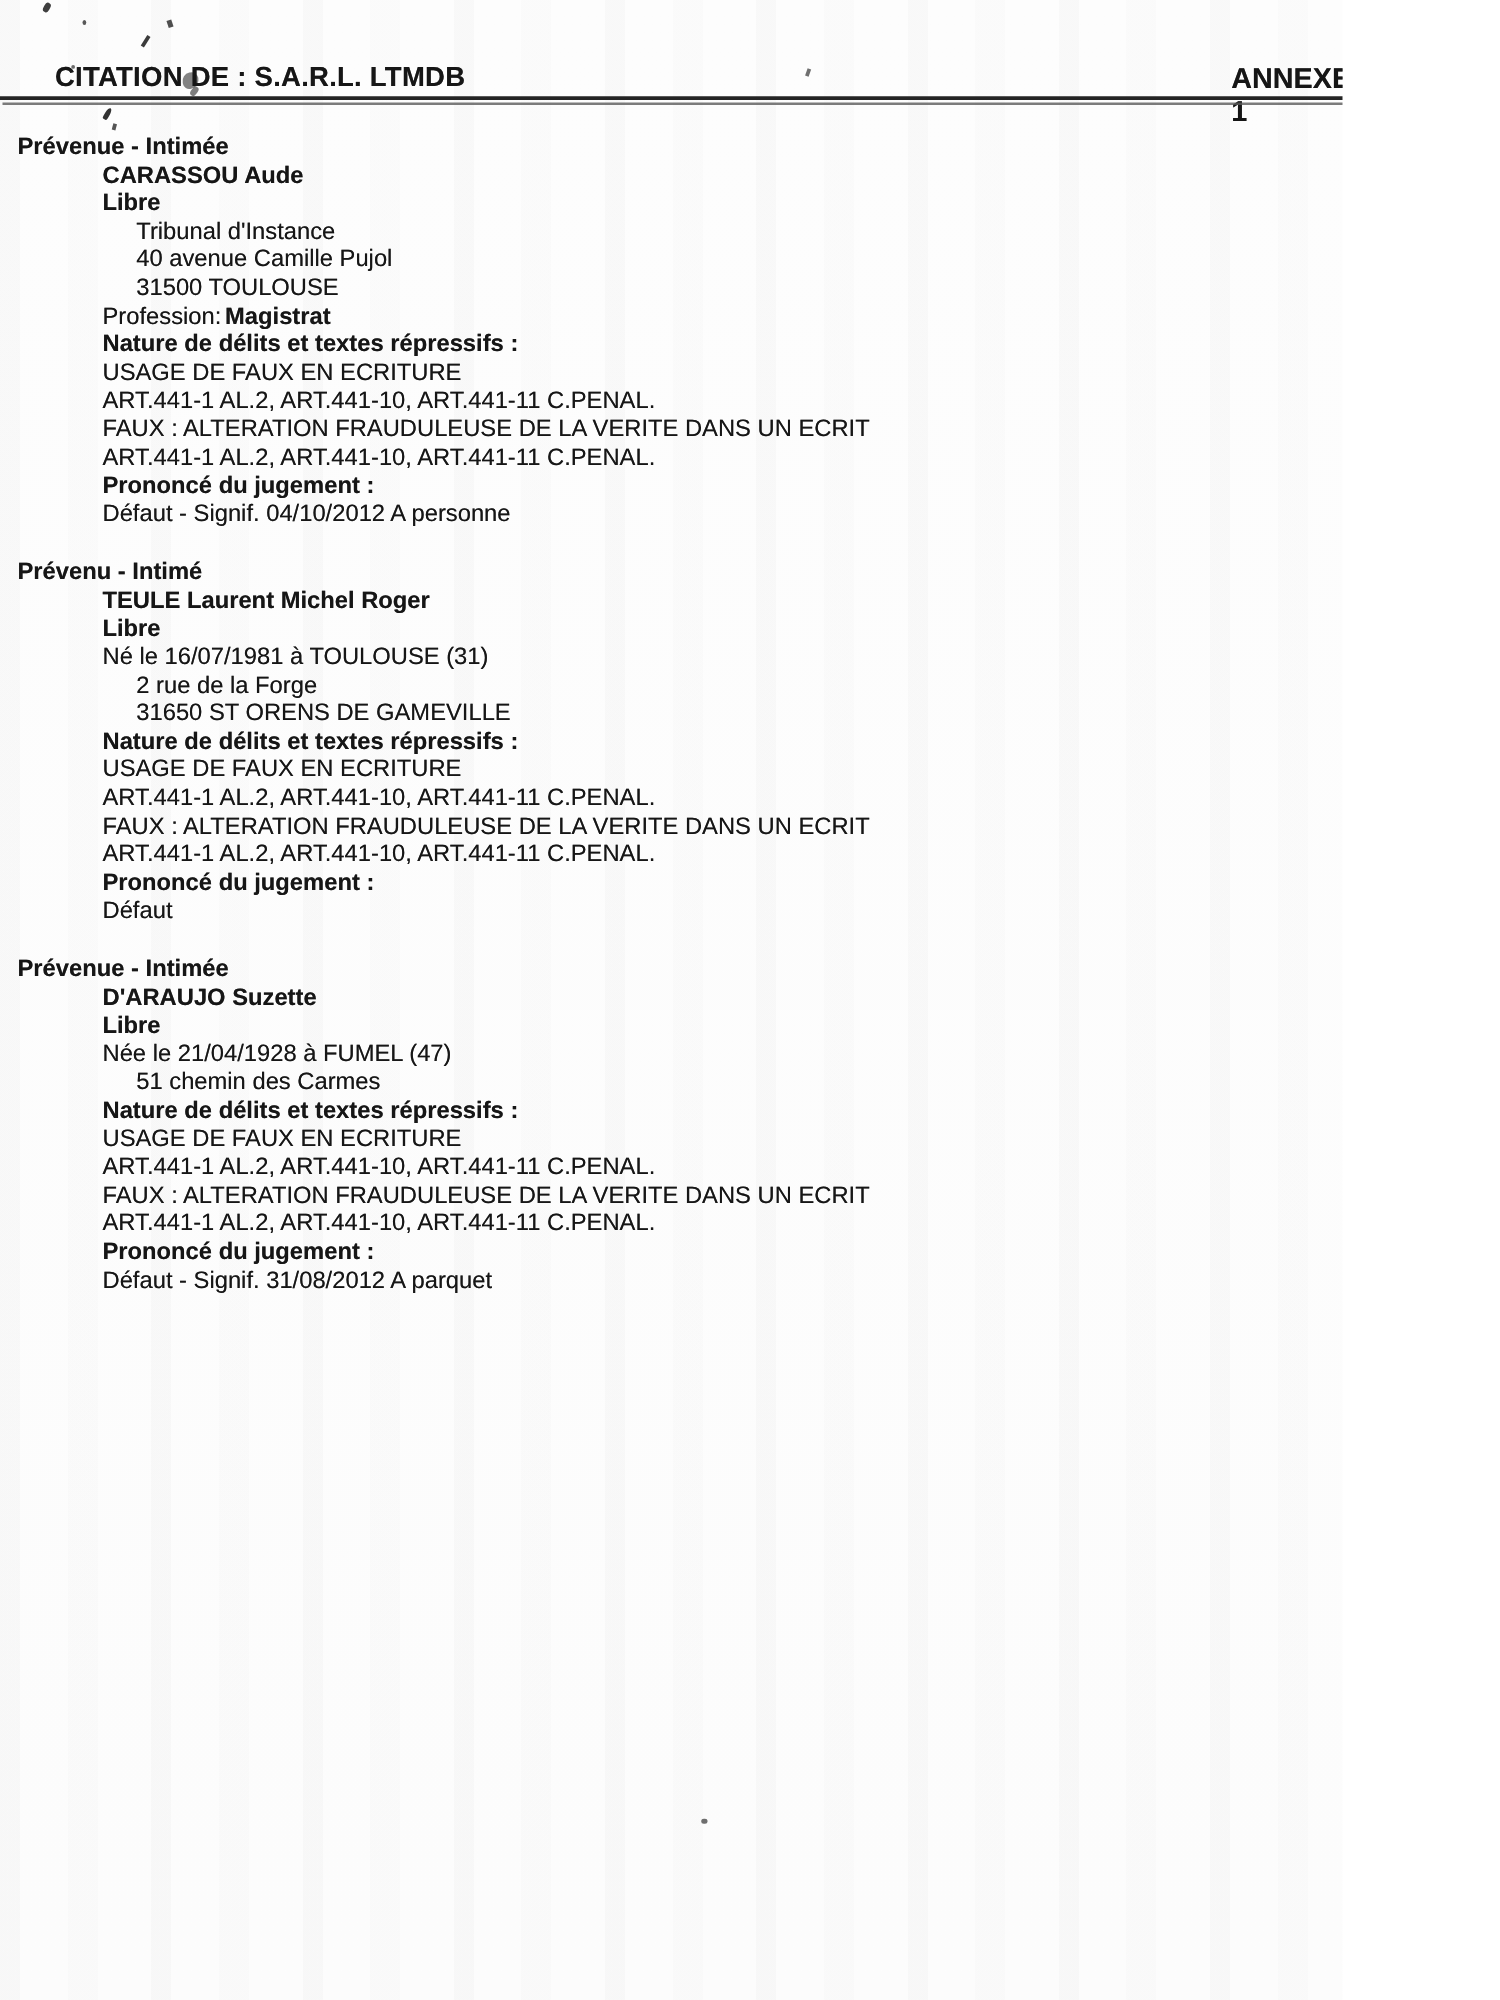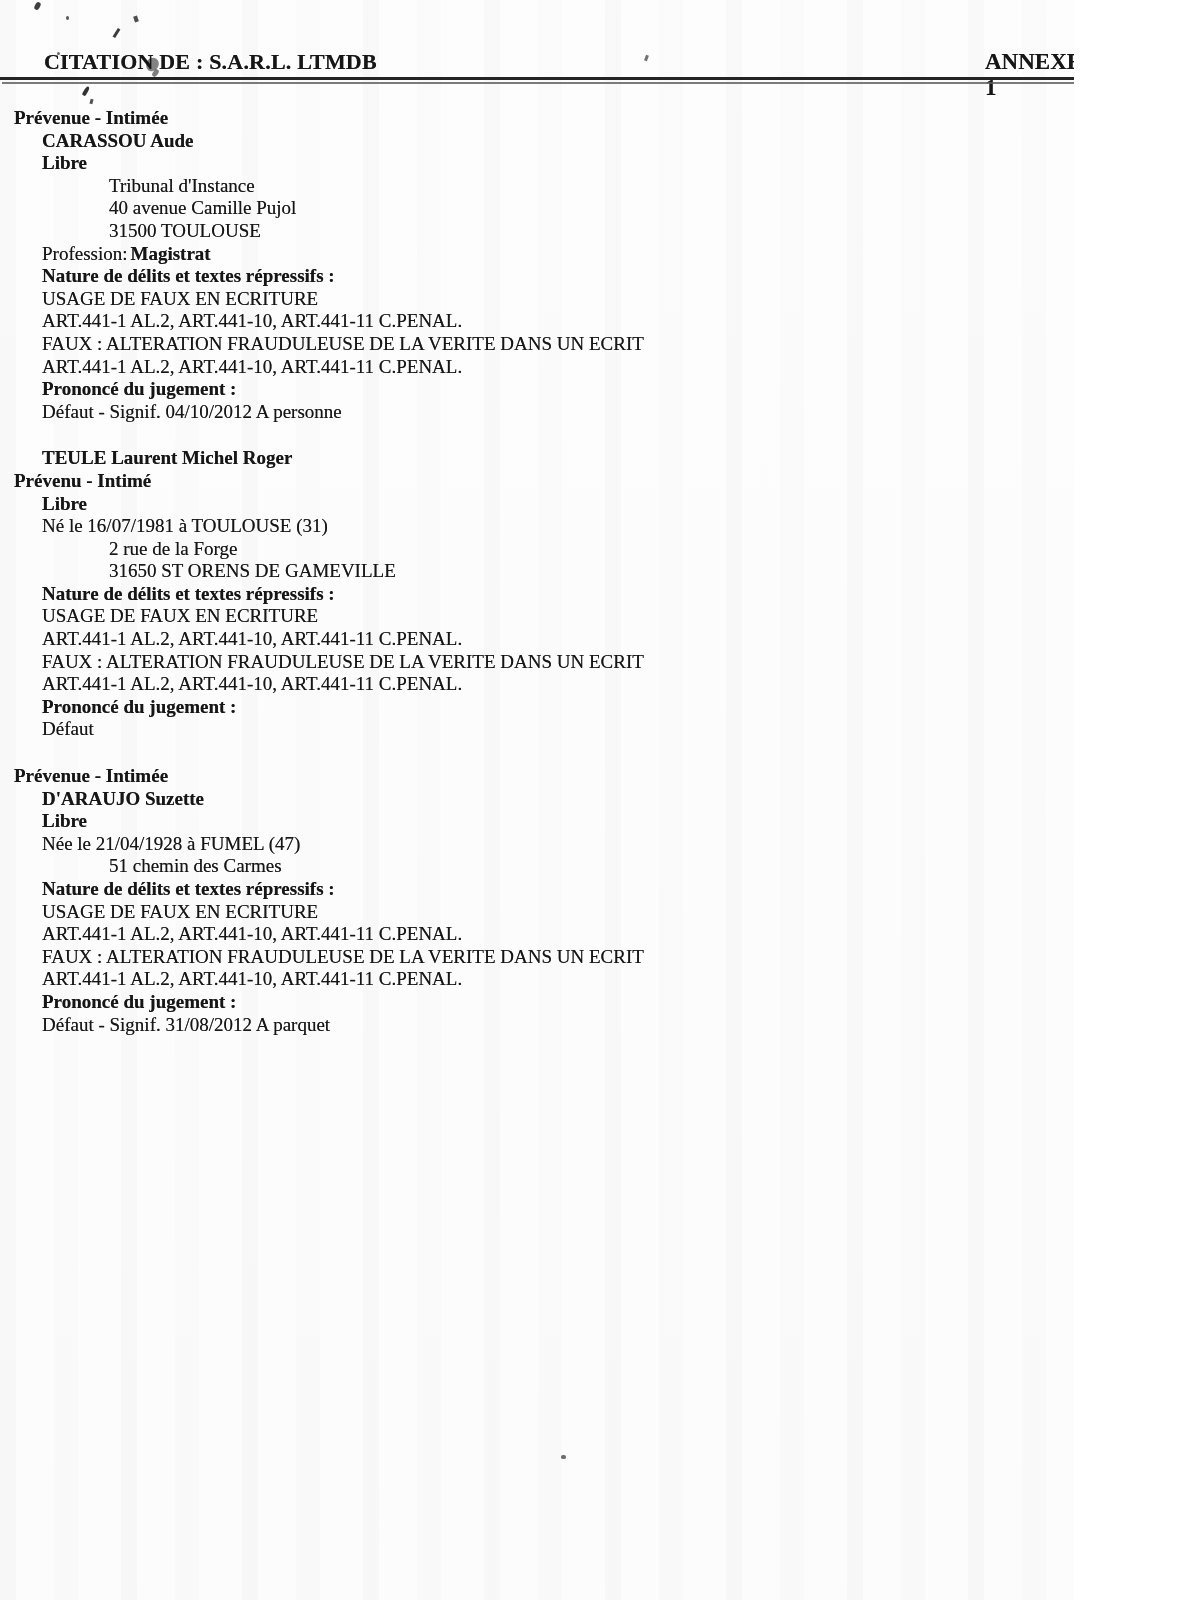--- a/index.html
+++ b/index.html
@@ -13,21 +13,20 @@
     width: 1074px; height: 1600px;
     overflow: hidden;
     background:
       repeating-linear-gradient(90deg,
         rgba(90,90,90,0.028) 0px, rgba(90,90,90,0.028) 16px,
         rgba(0,0,0,0) 16px, rgba(0,0,0,0) 54px,
         rgba(120,120,120,0.02) 54px, rgba(120,120,120,0.02) 78px,
         rgba(0,0,0,0) 78px, rgba(0,0,0,0) 121px),
       linear-gradient(#fdfdfd, #fcfcfc);
     color: #161616;
-    font-family: Liberation Serif, serif;
   }
   .doc-text { text-shadow: 0 0 0.5px rgba(25,25,25,0.65); }
 
   
   .header-title {
     position: absolute; top: 49px; left: 44px;
     font-size: 22px; font-weight: bold; letter-spacing: 0.2px;
   }
   .header-annex {
     position: absolute; top: 49px; left: 985px;
@@ -44,21 +43,21 @@
 
   
   .content {
     position: absolute; top: 107px; left: 0; width: 1200px;
     font-size: 19px; line-height: 22.6px;
   }
   .entry + .entry { margin-top: 24px; }
   .line { white-space: pre; }
   .bold { font-weight: bold; }
   .role { padding-left: 14px; font-weight: bold; }
-  .ind1 { padding-left: 42px; }
+  .ind1 { padding-left: 82px; }
   .ind2 { padding-left: 95px; margin-left: 14px; }
   .prof-value { margin-left: 3px; font-weight: bold; }
 
   
   .watermark {
     position: absolute; top: 1575px; left: 1108px;
     font-size: 12.5px; color: #a6a4a4; letter-spacing: 0.4px;
   }
 
   
@@ -118,22 +117,22 @@
       <div class="line ind1 bold">Nature de délits et textes répressifs :</div>
       <div class="line ind1">USAGE DE FAUX EN ECRITURE</div>
       <div class="line ind1">ART.441-1 AL.2, ART.441-10, ART.441-11 C.PENAL.</div>
       <div class="line ind1">FAUX : ALTERATION FRAUDULEUSE DE LA VERITE DANS UN ECRIT</div>
       <div class="line ind1">ART.441-1 AL.2, ART.441-10, ART.441-11 C.PENAL.</div>
       <div class="line ind1 bold">Prononcé du jugement :</div>
       <div class="line ind1">Défaut - Signif. 04/10/2012 A personne</div>
     </section>
 
     <section class="entry">
+      <div class="line role">Prévenu - Intimé</div>
       <div class="line ind1 bold">TEULE Laurent Michel Roger</div>
-      <div class="line role">Prévenu - Intimé</div>
       <div class="line ind1 bold">Libre</div>
       <div class="line ind1">Né le 16/07/1981 à TOULOUSE (31)</div>
       <div class="line ind2">2 rue de la Forge</div>
       <div class="line ind2">31650 ST ORENS DE GAMEVILLE</div>
       <div class="line ind1 bold">Nature de délits et textes répressifs :</div>
       <div class="line ind1">USAGE DE FAUX EN ECRITURE</div>
       <div class="line ind1">ART.441-1 AL.2, ART.441-10, ART.441-11 C.PENAL.</div>
       <div class="line ind1">FAUX : ALTERATION FRAUDULEUSE DE LA VERITE DANS UN ECRIT</div>
       <div class="line ind1">ART.441-1 AL.2, ART.441-10, ART.441-11 C.PENAL.</div>
       <div class="line ind1 bold">Prononcé du jugement :</div>

